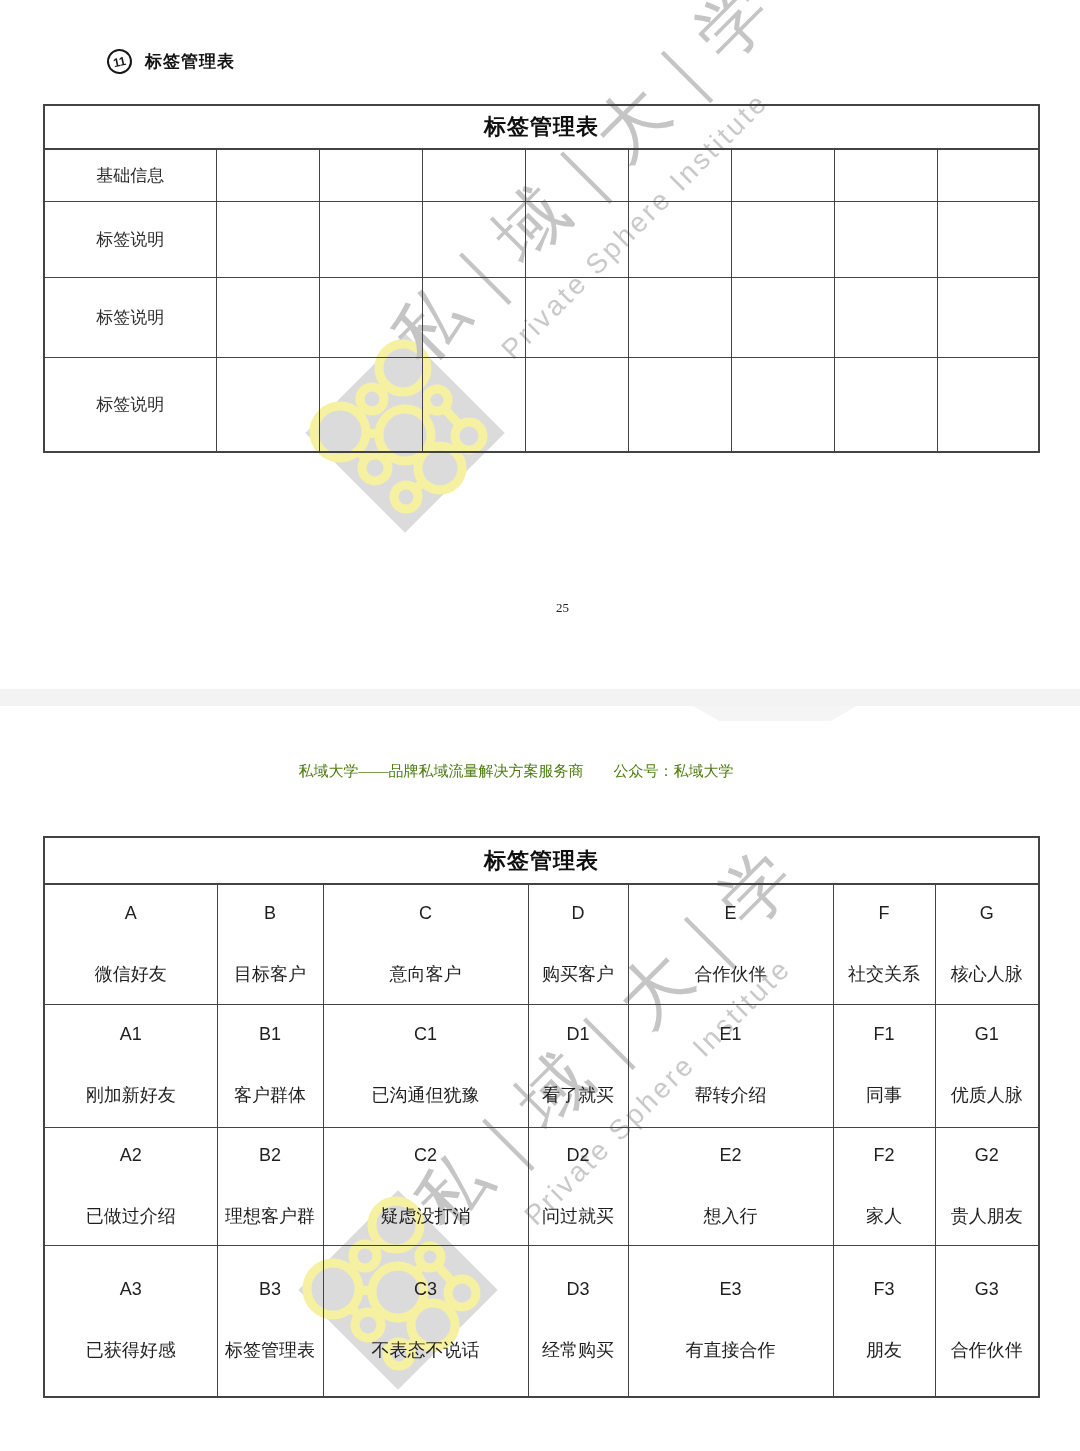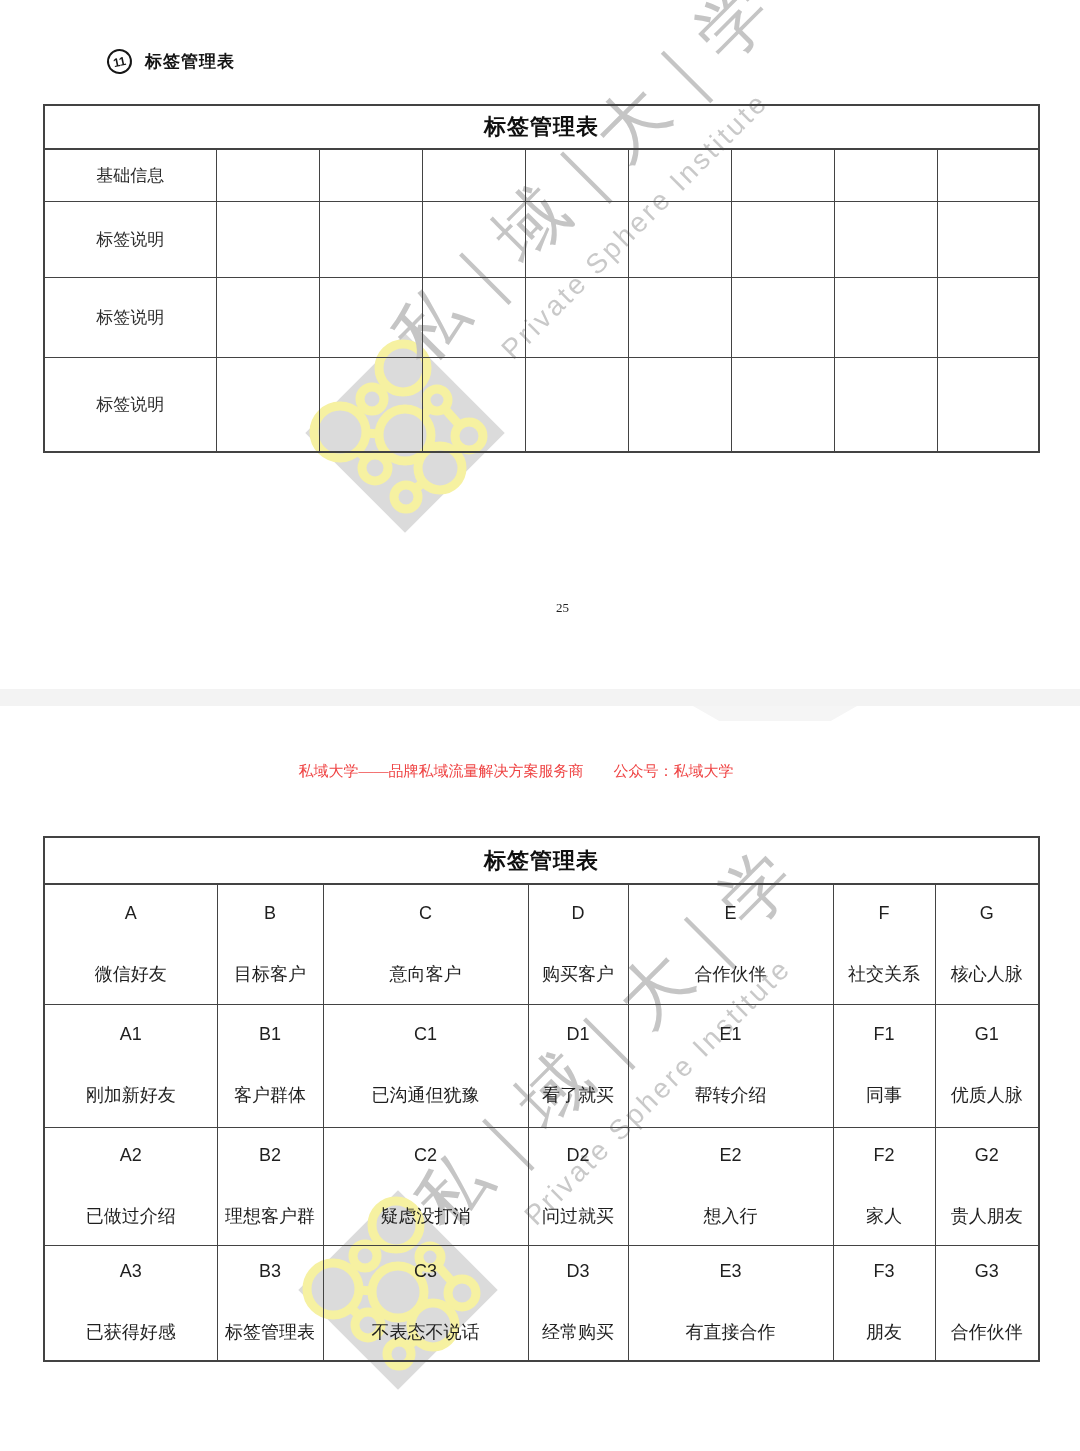--- a/index.html
+++ b/index.html
@@ -37,21 +37,21 @@
   .cell2{display:flex;flex-direction:column;align-items:center;justify-content:center;
          gap:38px;font-size:18px;color:#1f1f1f;}
 
   
   .page-num{position:absolute;left:556px;top:600px;z-index:1;
             font-family:"Liberation Serif","DejaVu Serif",serif;font-size:13px;color:#222;}
   .band{position:absolute;left:0;top:689px;width:1080px;height:17px;background:#f3f3f3;z-index:1;}
   .trap{position:absolute;left:693px;top:706px;width:164px;height:15px;background:#f5f5f5;
         clip-path:polygon(0 0,100% 0,84% 100%,16% 100%);z-index:1;}
   .footer{position:absolute;left:0;top:762px;width:1032px;text-align:center;z-index:1;
-          font-family:"Liberation Serif","DejaVu Serif",serif;font-size:15px;color:#ef4444;}
+          font-family:"Liberation Serif","DejaVu Serif",serif;font-size:15px;color:#4d7c0f;}
 </style>
 </head>
 <body>
 
 <div class="canvas">
 
   <div class="wm-diamond" id="wm-diamond-1">
     <svg width="250" height="250" viewBox="0 0 250 250">
       <rect x="54.5" y="54.5" width="141" height="141" fill="#dbdbdb" transform="rotate(45 125 125)"></rect>
       <g stroke="#f6f1a1" stroke-width="9" fill="none">
@@ -333,21 +333,21 @@
               <span>家人</span>
             </div>
           </td>
       <td>
             <div class="cell2">
               <span>G2</span>
               <span>贵人朋友</span>
             </div>
           </td>
     </tr>
-    <tr style="height:116px">
+    <tr style="height:152px">
       <td>
             <div class="cell2">
               <span>A3</span>
               <span>已获得好感</span>
             </div>
           </td>
       <td>
             <div class="cell2">
               <span>B3</span>
               <span>标签管理表</span>

